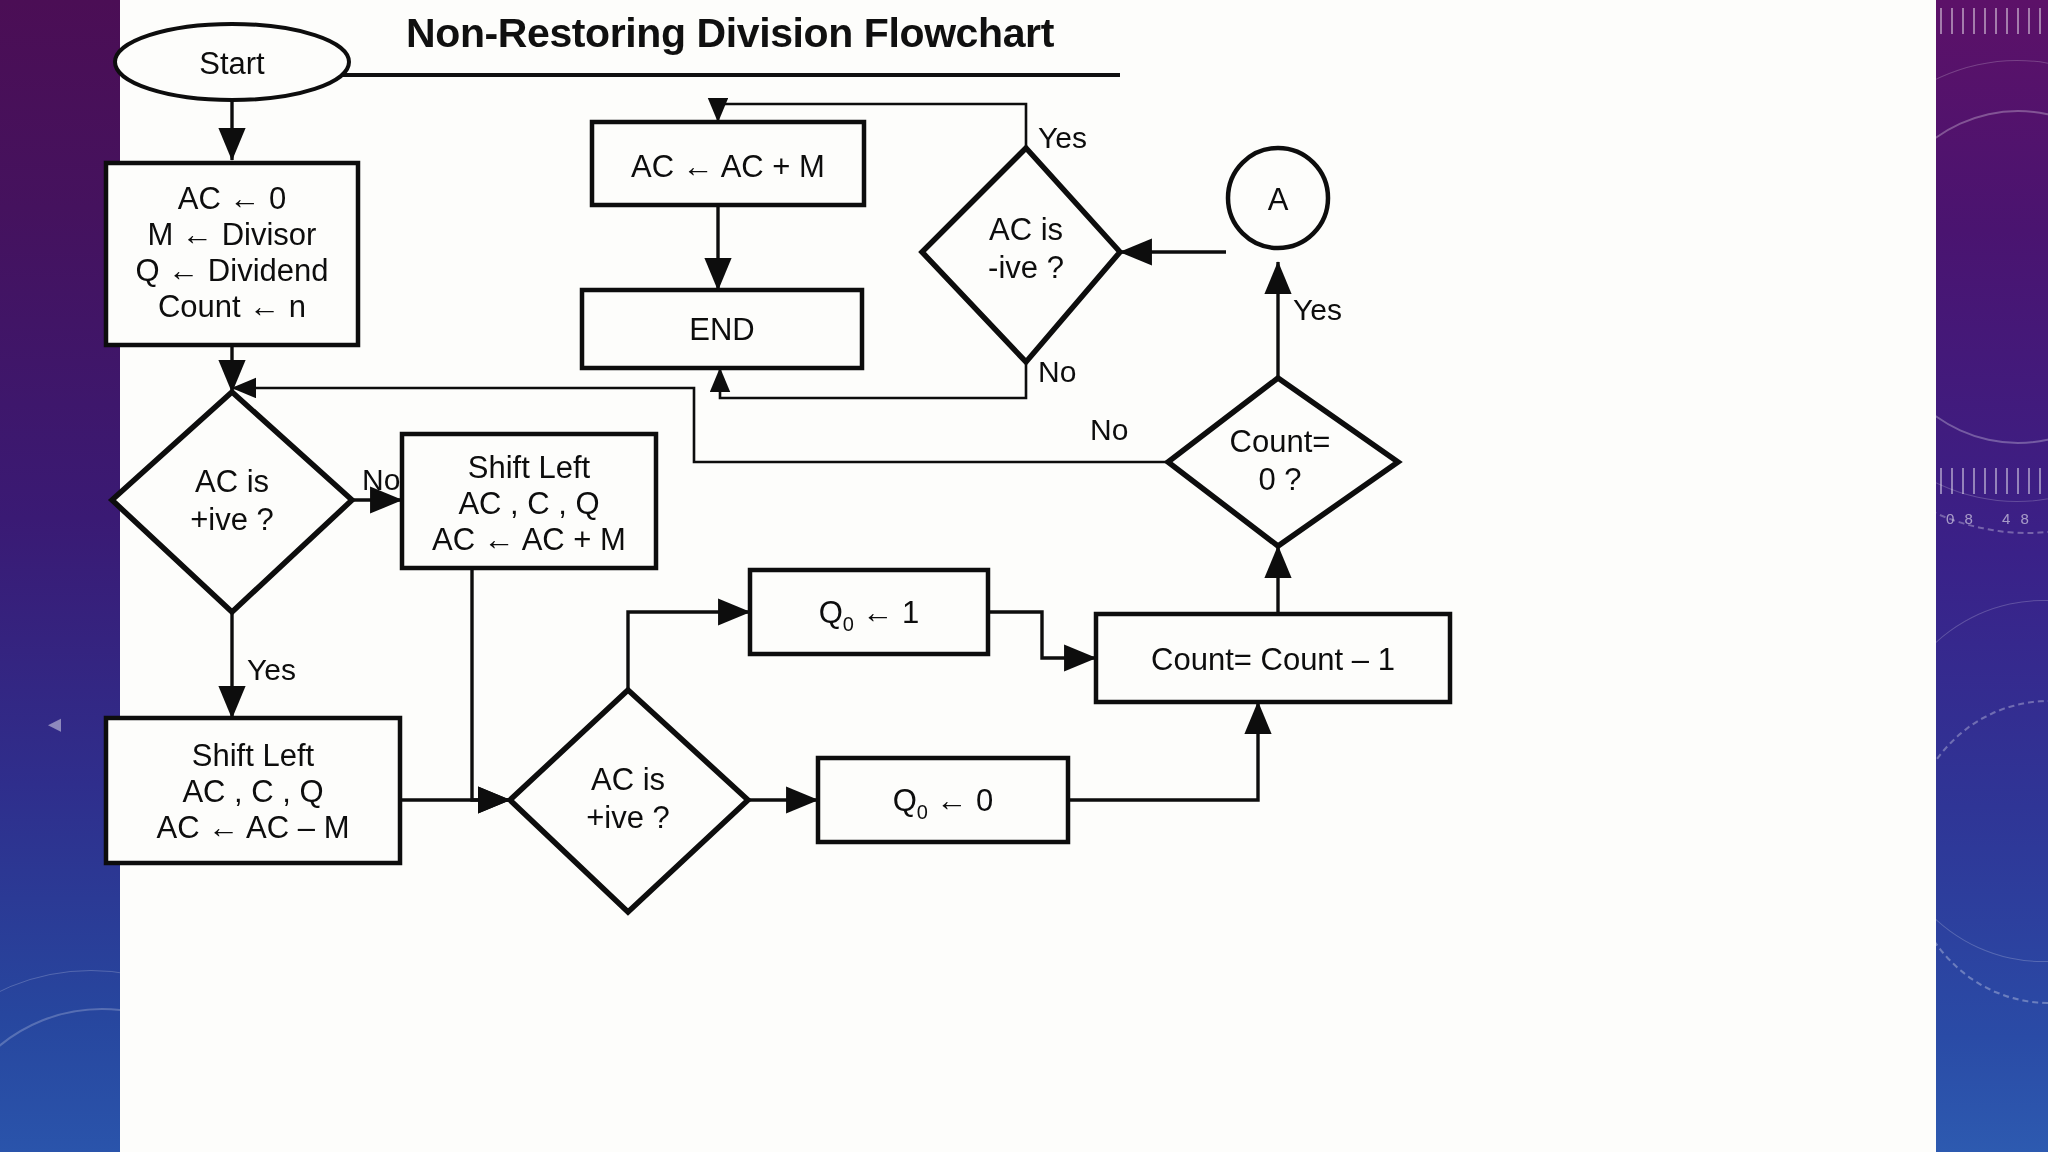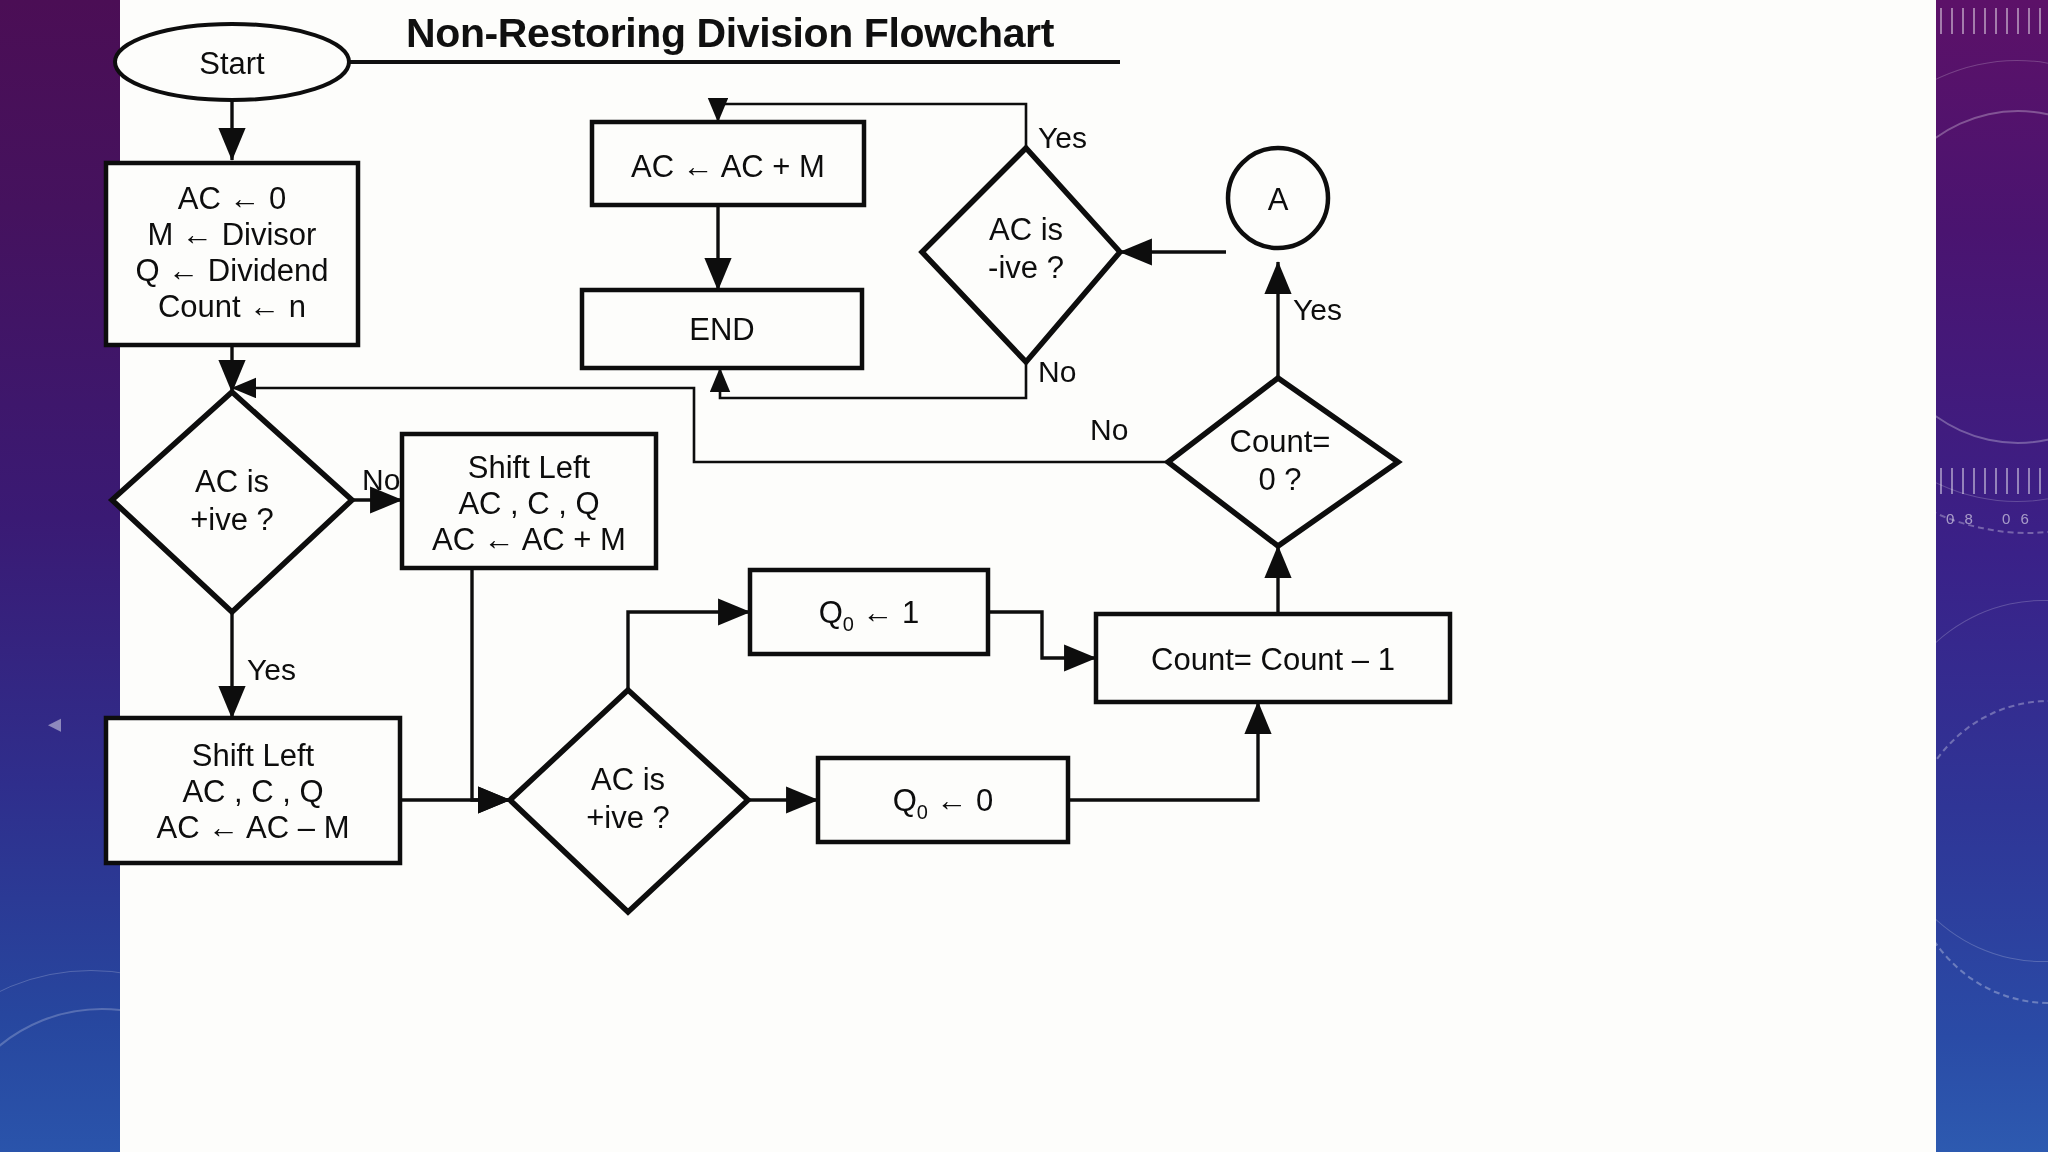--- a/index.html
+++ b/index.html
@@ -91,21 +91,21 @@
     left: 340px;
     top: 10px;
     width: 780px;
     text-align: center;
     font-size: 41px;
     font-weight: bold;
     color: #101010;
     letter-spacing: -0.4px;
     font-family: "Liberation Sans", sans-serif;
     border-bottom: 4px solid #101010;
-    padding-bottom: 3px;
+    padding-bottom: 16px;
   }
   svg text {
     font-family: "Liberation Sans", sans-serif;
     fill: #0d0d0d;
   }
   .node-text { font-size: 31px; }
   .edge-label { font-size: 30px; }
   .sub { font-size: 20px; }
   .shape {
     fill: #fdfdfb;
@@ -160,21 +160,21 @@
         <div class="deco-tick"></div>
       <div class="deco-tick"></div>
         <div class="deco-tick"></div>
         <div class="deco-tick"></div>
       <div class="deco-tick"></div>
         <div class="deco-tick"></div>
         <div class="deco-tick"></div>
       <div class="deco-tick"></div>
     </div>
     <div class="deco-num" style="left:10px; top:510px;">0 8</div>
-    <div class="deco-num" style="left:66px; top:510px;">0 6</div>
+    <div class="deco-num" style="left:66px; top:510px;">4 8</div>
   </div>
 
   <div id="title">Non-Restoring Division Flowchart </div>
 
   <svg id="canvas" viewBox="0 0 1850 1152">
     <defs>
       <marker id="ah" markerWidth="11" markerHeight="11" refX="9.4" refY="4" orient="auto" markerUnits="strokeWidth">
         <path d="M0,0 L9.6,4 L0,8 z" fill="#0d0d0d"></path>
       </marker>
     </defs>

